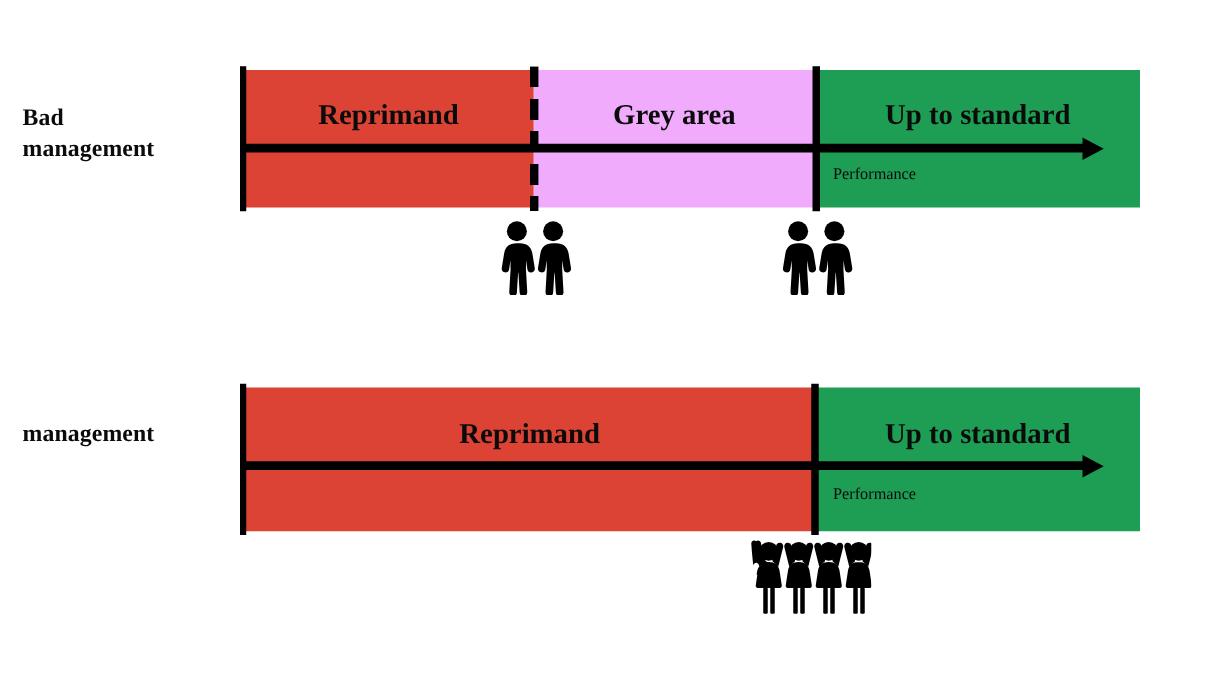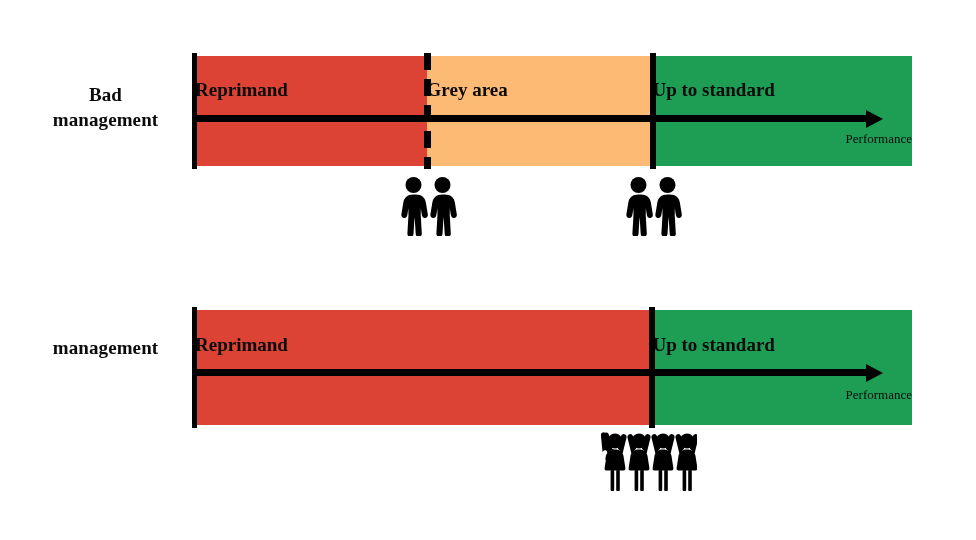--- a/index.html
+++ b/index.html
@@ -8,21 +8,20 @@
     background:#ffffff;
     font-family:"Liberation Serif", serif;
     overflow:hidden;
     position:relative;
   }
   .stage{position:absolute;left:0;top:0;width:976px;height:540px;}
 
   
   .row-label{
     position:absolute;
-    text-align:center;
     font-weight:bold;
     font-size:19px;
     line-height:25px;
     color:#0b0b0b;
     letter-spacing:.1px;
   }
 
   
   .bar{
     position:absolute;
@@ -31,29 +30,30 @@
     box-sizing:border-box;
   }
   .seg{
     position:relative;
     box-sizing:border-box;
     height:100%;
   }
   .seg .seg-label{
     position:absolute;
     left:0;right:0;
+    text-align:center;
     font-weight:bold;
-    font-size:19px;
+    font-size:23px;
     color:#0b0b0b;
     white-space:nowrap;
   }
   .seg .perf-label{
     position:absolute;
     left:0;right:0;
-    text-align:right;
+    text-align:left;
     font-size:13px;
     color:#0b0b0b;
     white-space:nowrap;
   }
 
   
   .v-solid{
     position:absolute;
     width:6px;
     background:#000;
@@ -101,21 +101,21 @@
     <div>Bad</div>
     <div>management</div>
   </div>
 
   <div class="bar" style="left:195px;top:56px;width:717px;height:110px;">
 
     <div class="seg" style="width:32.3%;background:#dc4334;">
       <div class="seg-label" style="top:23px;">Reprimand</div>
     </div>
 
-    <div class="seg" style="width:31.5%;background:#fdba74;">
+    <div class="seg" style="width:31.5%;background:#f0abfc;">
       <div class="seg-label" style="top:23px;">Grey area</div>
     </div>
 
     <div class="seg" style="width:36.2%;background:#1e9e54;">
       <div class="seg-label" style="top:23px;">Up to standard</div>
       <div class="perf-label" style="top:75px;left:14px;">Performance</div>
     </div>
   </div>
 
   <div class="v-left-edge" style="left:192px;top:53px;height:116px;"></div>

